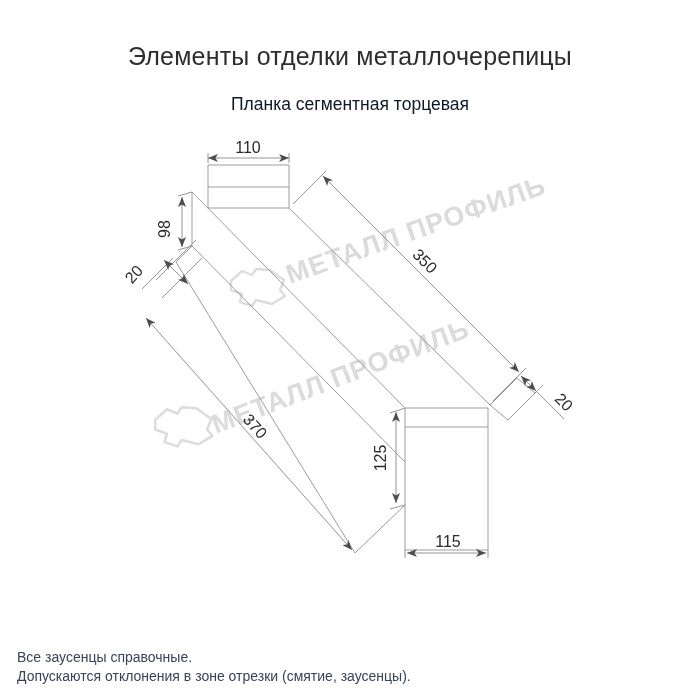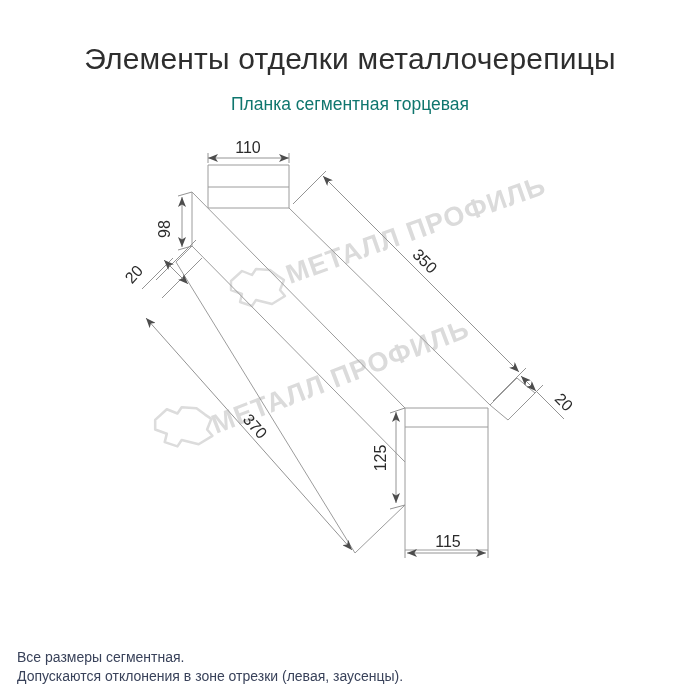--- a/index.html
+++ b/index.html
@@ -1,21 +1,21 @@
 <!DOCTYPE html>
 <html><head>
 <meta charset="utf-8">
 <style>
   html,body{margin:0;padding:0;background:#ffffff;}
   .page{position:relative;width:700px;height:700px;background:#fff;overflow:hidden;
         font-family:"Liberation Sans", sans-serif;}
   .title{position:absolute;top:42px;left:0;width:100%;text-align:center;
-         font-size:30px;color:#2e2e2e;letter-spacing:.2px;}
+         font-size:25px;color:#2e2e2e;letter-spacing:.2px;}
   .subtitle{position:absolute;top:94px;left:0;width:100%;text-align:center;
-            font-size:17.5px;line-height:21px;color:#0f766e;}
+            font-size:17.5px;line-height:21px;color:#0f172a;}
   .footer{position:absolute;left:17px;top:648px;font-size:14px;line-height:19px;color:#39425a;}
   svg{position:absolute;left:0;top:0;}
   .geo{stroke:#9c9c9c;stroke-width:1;fill:none;}
   .dim{stroke:#949494;stroke-width:1;fill:none;}
   .dimtxt{font-family:"Liberation Sans",sans-serif;font-size:16px;fill:#2b2b2b;}
   .wm{font-family:"Liberation Sans",sans-serif;font-size:27px;font-weight:600;
       letter-spacing:1px;fill:#dbdbdb;}
   .wmblob{stroke:#dcdcdc;stroke-width:2.4;fill:none;stroke-linejoin:round;}
 </style>
 </head>
@@ -97,17 +97,17 @@
     <text class="dimtxt" x="448" y="547" text-anchor="middle">115</text>
   </svg>
 
   <div class="title">Элементы отделки металлочерепицы</div>
 
   <div class="subtitle">
     <div>Планка сегментная торцевая</div>
   </div>
 
   <div class="footer">
-    <div>Все размеры сегментная.</div>
-    <div>Допускаются отклонения в зоне отрезки (левая, заусенцы).</div>
+    <div>Все заусенцы справочные.</div>
+    <div>Допускаются отклонения в зоне отрезки (смятие, заусенцы).</div>
   </div>
 
 </div>
 
 </body></html>

